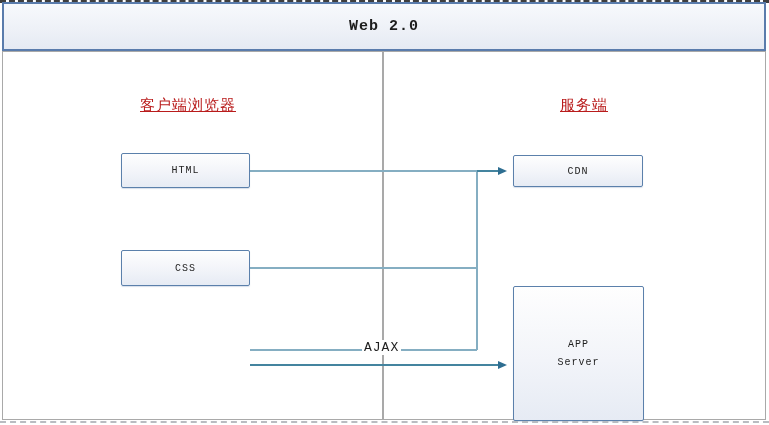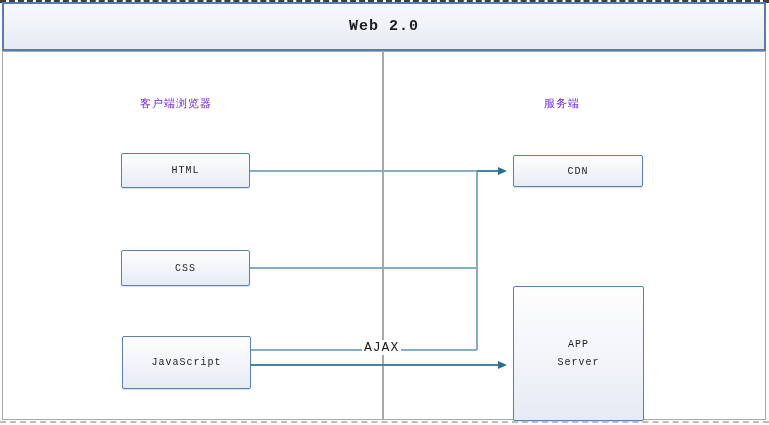--- a/index.html
+++ b/index.html
@@ -35,25 +35,26 @@
     position: absolute; left: 2px; top: 51px; width: 762px; height: 367px;
     border: 1.5px solid #a9a9a9;
     background: #ffffff;
   }
   .divider {
     position: absolute; left: 382px; top: 51px; width: 2px; height: 368px;
     background: #a9a9a9;
   }
   .section-label {
     position: absolute;
-    font-size: 11px; color: #6d28d9; letter-spacing: 1px;
+    font-size: 15px; color: #b91c1c; letter-spacing: 1px;
     white-space: nowrap;
+    text-decoration: underline;
   }
   .section-label.client { left: 140px; top: 96px; }
-  .section-label.server { left: 544px; top: 96px; }
+  .section-label.server { left: 560px; top: 96px; }
   .node {
     position: absolute;
     border: 1.5px solid #5b80ab;
     border-radius: 2px;
     background: linear-gradient(180deg, #fefefe 0%, #f2f4f9 55%, #e6ebf4 100%);
     box-shadow: 0 1px 1px rgba(90,124,172,0.25);
     display: flex; flex-direction: column; align-items: center; justify-content: center;
     font-family: "Liberation Mono", monospace;
     font-size: 10px; color: #222222;
     letter-spacing: 1px;
@@ -118,23 +119,20 @@
   </svg>
 
   <div class="node node-html">
     <span>HTML</span>
   </div>
 
   <div class="node node-css">
     <span>CSS</span>
   </div>
 
-  <div class="node node-javascript">
-    <span>JavaScript</span>
-  </div>
 
   <div class="node node-cdn">
     <span>CDN</span>
   </div>
 
   <div class="node node-appserver">
     <span class="line">APP</span>
     <span class="line">Server</span>
   </div>
 

